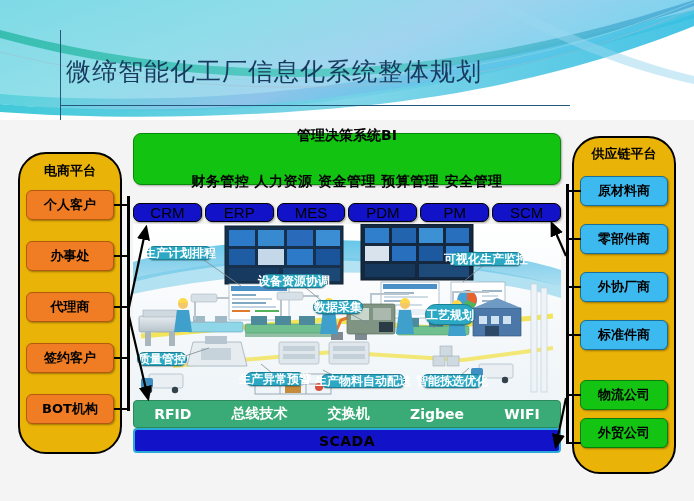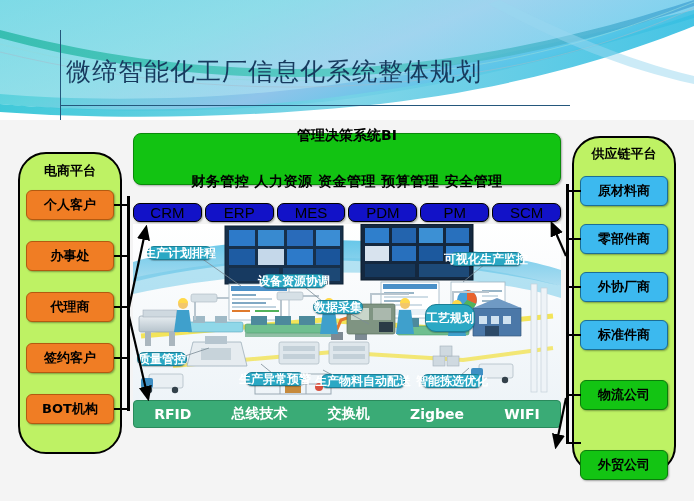--- a/index.html
+++ b/index.html
@@ -19,21 +19,21 @@
   .slide-title{
     position:absolute;left:66px;top:57px;
     font-size:25px;line-height:30px;color:#173a5e;
     font-family:"DejaVu Sans","Liberation Sans",sans-serif;
     font-weight:400;letter-spacing:1px;white-space:nowrap;
   }
 
   
   .platform{
     position:absolute;box-sizing:border-box;
-    border:2.5px solid #000;border-radius:28px;background:#bef264;
+    border:2.5px solid #000;border-radius:28px;background:#eab308;
   }
   .platform-title{
     position:absolute;width:100%;text-align:center;
     font-size:13px;font-weight:bold;color:#000;
   }
   .chip{
     position:absolute;box-sizing:border-box;left:8px;width:88px;height:30px;
     border:1px solid #6b4a10;border-radius:6px;
     display:flex;align-items:center;justify-content:center;
     font-size:13px;font-weight:bold;color:#000;
@@ -180,21 +180,21 @@
     </div>
   <div class="chip cyan" style="left:580px;top:272px;">
     <span>外协厂商</span>
     </div>
   <div class="chip cyan" style="left:580px;top:320px;">
     <span>标准件商</span>
     </div>
   <div class="chip green" style="left:580px;top:380px;">
     <span>物流公司</span>
     </div>
-  <div class="chip green" style="left:580px;top:450px;">
+  <div class="chip green" style="left:580px;top:418px;">
     <span>外贸公司</span>
     </div>
 
   <div class="bus" style="left:566px;top:184px;width:2.5px;height:260px;"></div>
   <div class="stub" style="left:566px;top:190px;width:15px;"></div>
   <div class="stub" style="left:566px;top:238px;width:15px;"></div>
   <div class="stub" style="left:566px;top:286px;width:15px;"></div>
   <div class="stub" style="left:566px;top:334px;width:15px;"></div>
   <div class="stub" style="left:566px;top:394px;width:15px;"></div>
   <div class="stub" style="left:566px;top:442px;width:15px;"></div>
@@ -441,21 +441,21 @@
       </div>
     <div class="pill" style="left:128px;top:50px;width:66px;height:14px;">
       <span>设备资源协调</span>
       </div>
     <div class="pill" style="left:316px;top:28px;width:74px;height:14px;">
       <span>可视化生产监控</span>
       </div>
     <div class="pill" style="left:180px;top:76px;width:50px;height:14px;">
       <span>数据采集</span>
       </div>
-    <div class="pill" style="left:292px;top:80px;width:50px;height:28px;">
+    <div class="pill" style="left:292px;top:80px;width:50px;height:21px;">
       <span>工艺规划</span>
       </div>
     <div class="pill" style="left:4px;top:128px;width:50px;height:14px;">
       <span>质量管控</span>
       </div>
     <div class="pill" style="left:112px;top:148px;width:60px;height:14px;border-radius:7px;">
       <span>生产异常预警</span>
       </div>
     <div class="pill" style="left:188px;top:150px;width:84px;height:14px;border-radius:6px;">
       <span>生产物料自动配送</span>
@@ -466,20 +466,23 @@
   </div>
 
   <div class="netbar">
     <span>RFID</span>
     <span>总线技术</span>
     <span>交换机</span>
     <span>Zigbee</span>
     <span>WIFI</span>
   </div>
 
+  <div class="scadabar">
+    <span>SCADA</span>
+  </div>
 
   <svg class="arrows" viewBox="0 0 694 501">
     <defs>
       <marker id="ah" markerWidth="7" markerHeight="7" refX="5.4" refY="3" orient="auto">
         <path d="M0,0 L7,3 L0,6 z" fill="#000"></path>
       </marker>
     </defs>
 
     <path d="M128,312 L146,228" fill="none" stroke="#000" stroke-width="2.2" marker-end="url(#ah)"></path>
 

